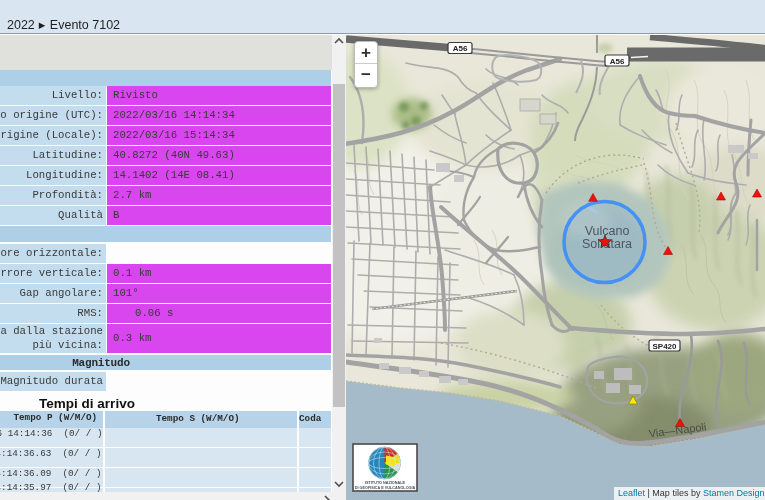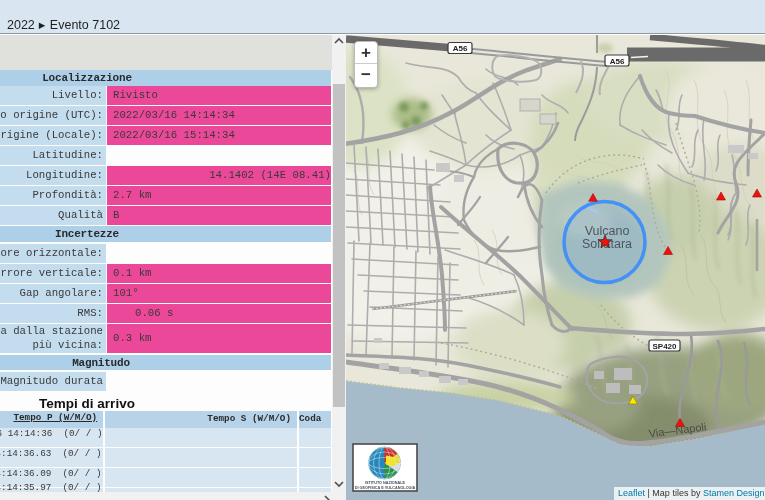--- a/index.html
+++ b/index.html
@@ -4,21 +4,21 @@
 <style>
 html,body{margin:0;padding:0;width:765px;height:500px;overflow:hidden;background:#fff;}
 body{font-family:"Liberation Sans",sans-serif;position:relative;}
 #topbar{position:absolute;left:0;top:0;width:765px;height:34px;background:#d9e5f1;border-bottom:1px solid #8e99a2;box-sizing:border-box;}
 #crumb{position:absolute;left:7px;top:17.5px;font-size:12.5px;color:#1f1f1f;}
 #panel{position:absolute;left:0;top:35px;width:346px;height:465px;background:#fdfdfd;overflow:hidden;}
 #paneltop{position:absolute;left:0;top:0;width:332px;height:35px;background:#e0e0dd;}
 .hdr{position:absolute;left:0;width:331px;background:#adcfe8;}
 .hdrt{position:absolute;left:0;width:174px;text-align:center;font:bold 11px "Liberation Mono",monospace;color:#2a2a2a;letter-spacing:-0.2px;}
 .lab{position:absolute;left:-60px;width:165.5px;box-sizing:border-box;background:#c3dcee;text-align:right;padding-right:2.5px;font:10.7px "Liberation Mono",monospace;color:#3a3a3a;white-space:nowrap;}
-.val{position:absolute;left:107px;width:224px;background:#ec4899;padding-left:6px;font:10.7px "Liberation Mono",monospace;color:#3a3a3a;box-sizing:border-box;white-space:nowrap;}
+.val{position:absolute;left:107px;width:224px;background:#d946ef;padding-left:6px;font:10.7px "Liberation Mono",monospace;color:#3a3a3a;box-sizing:border-box;white-space:nowrap;}
 
 #vsb{position:absolute;left:332px;top:35px;width:14px;height:457px;background:#f1f1f1;}
 #vthumb{position:absolute;left:333px;top:84px;width:12px;height:323px;background:#c2c2c2;}
 #hsb{position:absolute;left:0;top:492px;width:346px;height:8px;background:#f1f1f1;}
 .arr{position:absolute;font-size:9px;color:#555;}
 .pc1{position:absolute;left:0;width:102.5px;height:18.5px;background:#d8e6f2;}
 .pc2{position:absolute;left:104.5px;width:192px;height:18.5px;background:#d8e6f2;}
 .pc3{position:absolute;left:299px;width:32px;height:18.5px;background:#d8e6f2;}
 .ptx{position:absolute;font:9.3px "Liberation Mono",monospace;color:#3a3a3a;line-height:12.5px;white-space:pre;}
 
@@ -324,55 +324,54 @@
 </svg>
 </div>
 
 <div id="topbar"></div>
 <div id="crumb">2022<span style="font-size:8.5px;vertical-align:1px;margin:0 4.5px 0 4px;">▶</span>Evento 7102</div>
 
 <div id="panel">
   <div id="paneltop"></div>
 
   <div class="hdr" style="top:35px;height:16px;"></div>
-    <div class="hdrt" style="top:37px;">Localizzazione</div>
   <div class="lab" style="top:51px;height:18.5px;line-height:18.5px;">Livello:</div>
     <div class="val" style="top:51px;height:18.5px;line-height:18.5px;">Rivisto</div>
   <div class="lab" style="top:71px;height:18.5px;line-height:18.5px;">Tempo origine (UTC):</div>
     <div class="val" style="top:71px;height:18.5px;line-height:18.5px;">2022/03/16 14:14:34</div>
   <div class="lab" style="top:91px;height:18.5px;line-height:18.5px;">Tempo origine (Locale):</div>
     <div class="val" style="top:91px;height:18.5px;line-height:18.5px;">2022/03/16 15:14:34</div>
   <div class="lab" style="top:111px;height:18.5px;line-height:18.5px;">Latitudine:</div>
+    <div class="val" style="top:111px;height:18.5px;line-height:18.5px;">40.8272 (40N 49.63)</div>
   <div class="lab" style="top:131px;height:18.5px;line-height:18.5px;">Longitudine:</div>
-    <div class="val" style="top:131px;height:18.5px;line-height:18.5px;text-align:right;">14.1402 (14E 08.41)</div>
+    <div class="val" style="top:131px;height:18.5px;line-height:18.5px;">14.1402 (14E 08.41)</div>
   <div class="lab" style="top:151px;height:18.5px;line-height:18.5px;">Profondità:</div>
     <div class="val" style="top:151px;height:18.5px;line-height:18.5px;">2.7 km</div>
   <div class="lab" style="top:171px;height:18.5px;line-height:18.5px;">Qualità</div>
     <div class="val" style="top:171px;height:18.5px;line-height:18.5px;">B</div>
   <div class="hdr" style="top:191px;height:16px;"></div>
-    <div class="hdrt" style="top:193px;">Incertezze</div>
   <div class="lab" style="top:209px;height:18.5px;line-height:18.5px;">Errore orizzontale:</div>
   <div class="lab" style="top:229px;height:18.5px;line-height:18.5px;">Errore verticale:</div>
     <div class="val" style="top:229px;height:18.5px;line-height:18.5px;">0.1 km</div>
   <div class="lab" style="top:249px;height:18.5px;line-height:18.5px;">Gap angolare:</div>
     <div class="val" style="top:249px;height:18.5px;line-height:18.5px;">101°</div>
   <div class="lab" style="top:269px;height:18.5px;line-height:18.5px;">RMS:</div>
     <div class="val" style="top:269px;height:18.5px;line-height:18.5px;padding-left:28px;">0.06 s</div>
   <div class="lab" style="top:289px;height:29px;line-height:13.5px;padding-top:1px;box-sizing:border-box;">Distanza dalla stazione<br>più vicina:</div>
     <div class="val" style="top:289px;height:29px;line-height:29px;">0.3 km</div>
   <div class="hdr" style="top:320px;height:15px;"></div>
     <div class="hdrt" style="top:322px;margin-left:14px;">Magnitudo</div>
   <div class="lab" style="top:337px;height:18.5px;line-height:18.5px;">Magnitudo durata</div>
 
   <div style="position:absolute;left:0;top:361px;width:174px;text-align:center;font:bold 13.5px 'Liberation Sans',sans-serif;color:#111;">Tempi di arrivo</div>
   <div style="position:absolute;left:0;top:376px;width:102.5px;height:16.5px;background:#b6d3e9;"></div>
     <div style="position:absolute;left:104.5px;top:376px;width:192px;height:16.5px;background:#b6d3e9;"></div>
     <div style="position:absolute;left:299px;top:376px;width:32px;height:16.5px;background:#b6d3e9;"></div>
-  <div style="position:absolute;left:0;top:375px;width:110.6px;text-align:center;font:bold 9.3px 'Liberation Mono',monospace;color:#2a2a2a;line-height:16.5px;text-decoration:underline;">Tempo P (W/M/O)</div>
-  <div style="position:absolute;left:104.5px;top:376px;width:188px;text-align:right;font:bold 9.3px 'Liberation Mono',monospace;color:#2a2a2a;line-height:16.5px;padding-right:1.5px;box-sizing:border-box;">Tempo S (W/M/O)</div>
+  <div style="position:absolute;left:0;top:375px;width:110.6px;text-align:center;font:bold 9.3px 'Liberation Mono',monospace;color:#2a2a2a;line-height:16.5px;">Tempo P (W/M/O)</div>
+  <div style="position:absolute;left:104.5px;top:376px;width:188px;text-align:center;font:bold 9.3px 'Liberation Mono',monospace;color:#2a2a2a;line-height:16.5px;padding-right:1.5px;box-sizing:border-box;">Tempo S (W/M/O)</div>
   <div style="position:absolute;left:299px;top:376px;width:16px;text-align:center;font:bold 9.3px 'Liberation Mono',monospace;color:#2a2a2a;line-height:16.5px;">Coda</div>
 
   <div class="pc1" style="top:393px;"></div>
     <div class="pc2" style="top:393px;"></div>
     <div class="pc3" style="top:393px;"></div>
   <div class="pc1" style="top:413px;"></div>
     <div class="pc2" style="top:413px;"></div>
     <div class="pc3" style="top:413px;"></div>
   <div class="pc1" style="top:433px;"></div>
     <div class="pc2" style="top:433px;"></div>

